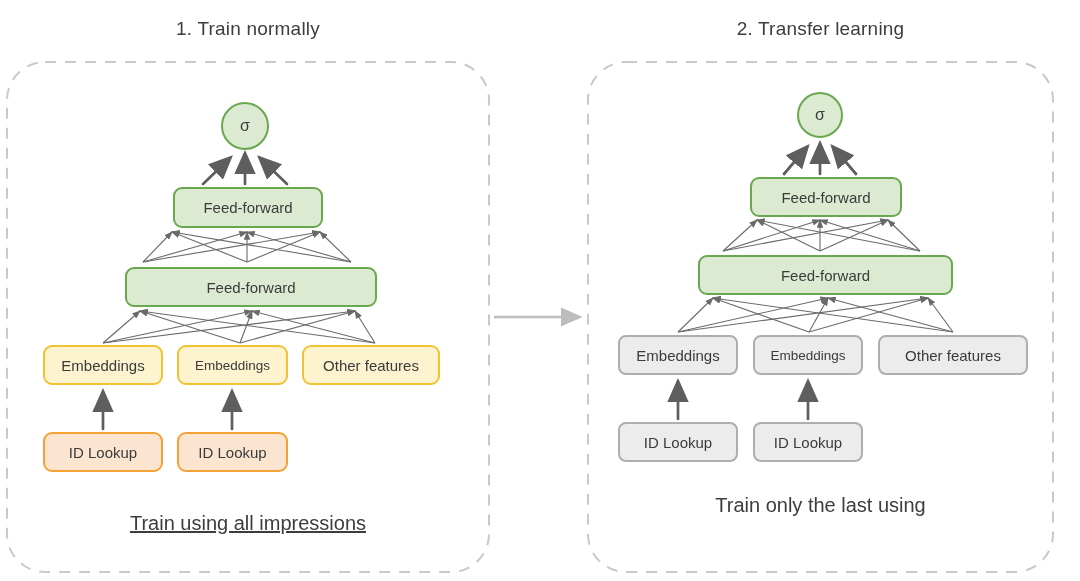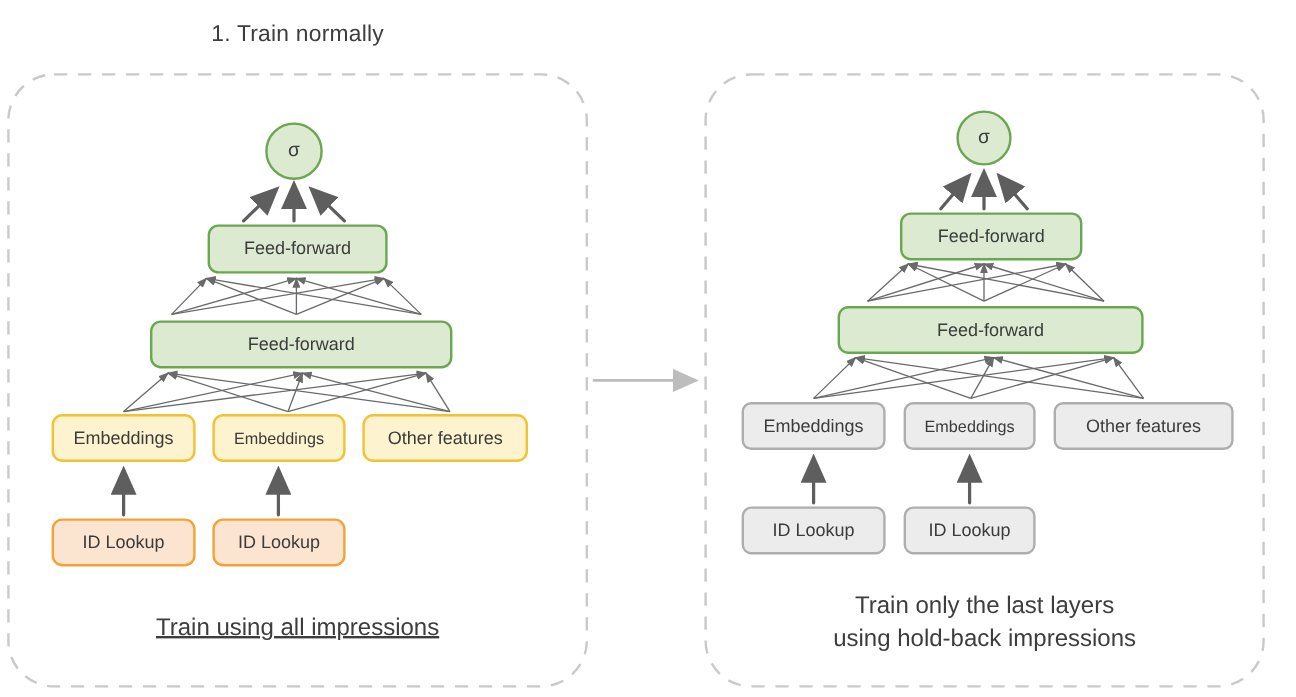--- a/index.html
+++ b/index.html
@@ -87,37 +87,37 @@
       <line x1="232" y1="429" x2="232" y2="392" stroke="#5e5e5e" stroke-width="2.7" stroke-linecap="round" marker-end="url(#mBold)"></line>
       <line x1="784" y1="174" x2="807" y2="147" stroke="#5e5e5e" stroke-width="2.7" stroke-linecap="round" marker-end="url(#mBold)"></line>
       <line x1="820" y1="174" x2="820" y2="144" stroke="#5e5e5e" stroke-width="2.7" stroke-linecap="round" marker-end="url(#mBold)"></line>
       <line x1="856" y1="174" x2="833" y2="147" stroke="#5e5e5e" stroke-width="2.7" stroke-linecap="round" marker-end="url(#mBold)"></line>
       <line x1="678" y1="419" x2="678" y2="382" stroke="#5e5e5e" stroke-width="2.7" stroke-linecap="round" marker-end="url(#mBold)"></line>
       <line x1="808" y1="419" x2="808" y2="382" stroke="#5e5e5e" stroke-width="2.7" stroke-linecap="round" marker-end="url(#mBold)"></line>
       <line x1="494" y1="317" x2="580" y2="317" stroke="#bdbdbd" stroke-width="2.4" marker-end="url(#mGray)"></line>
     </svg>
 
   <div class="panel-title" style="left:7px;top:18px;width:482px;">1. Train normally</div>
+  <div class="panel-title" style="left:588px;top:18px;width:465px;">2. Transfer learning</div>
 
   <div class="box green circle" style="left:221px;top:102px;width:48px;height:48px;">σ</div>
   <div class="box green" style="left:173px;top:187px;width:150px;height:41px;">Feed-forward</div>
   <div class="box green" style="left:125px;top:267px;width:252px;height:40px;">Feed-forward</div>
   <div class="box yellow" style="left:43px;top:345px;width:120px;height:40px;">Embeddings</div>
   <div class="box yellow small-text" style="left:177px;top:345px;width:111px;height:40px;">Embeddings</div>
   <div class="box yellow" style="left:302px;top:345px;width:138px;height:40px;">Other features</div>
   <div class="box orange" style="left:43px;top:432px;width:120px;height:40px;">ID Lookup</div>
   <div class="box orange" style="left:177px;top:432px;width:111px;height:40px;">ID Lookup</div>
   <div class="caption" style="left:7px;top:510px;width:482px;text-decoration:underline;">Train using all impressions</div>
 
   <div class="box green circle" style="left:797px;top:92px;width:46px;height:46px;">σ</div>
   <div class="box green" style="left:750px;top:177px;width:152px;height:40px;">Feed-forward</div>
   <div class="box green" style="left:698px;top:255px;width:255px;height:40px;">Feed-forward</div>
   <div class="box gray" style="left:618px;top:335px;width:120px;height:40px;">Embeddings</div>
   <div class="box gray small-text" style="left:753px;top:335px;width:110px;height:40px;">Embeddings</div>
   <div class="box gray" style="left:878px;top:335px;width:150px;height:40px;">Other features</div>
   <div class="box gray" style="left:618px;top:422px;width:120px;height:40px;">ID Lookup</div>
   <div class="box gray" style="left:753px;top:422px;width:110px;height:40px;">ID Lookup</div>
   <div class="caption" style="left:588px;top:492px;width:465px;">
-    <div>Train only the last layers</div>
-    <div>using hold-back impressions</div>
+    <div>Train only the last using</div>
   </div>
 
 </div>
 
 </body></html>

